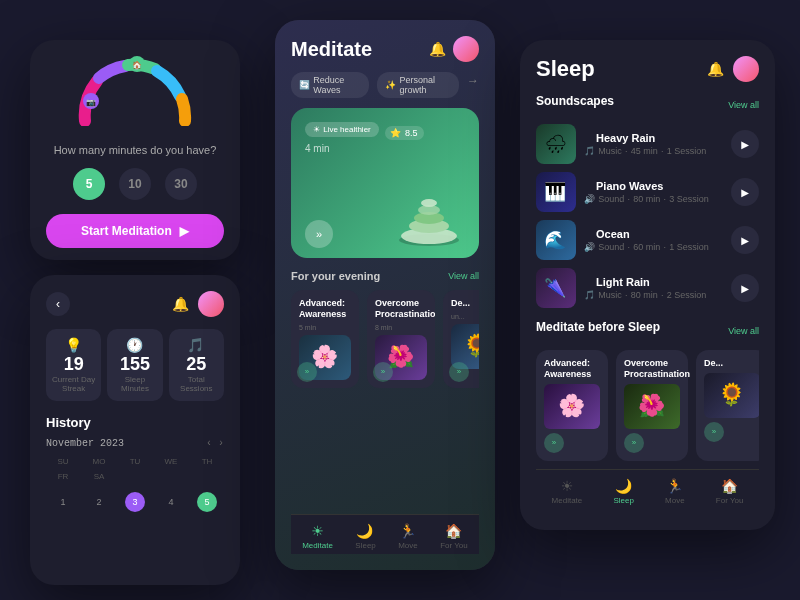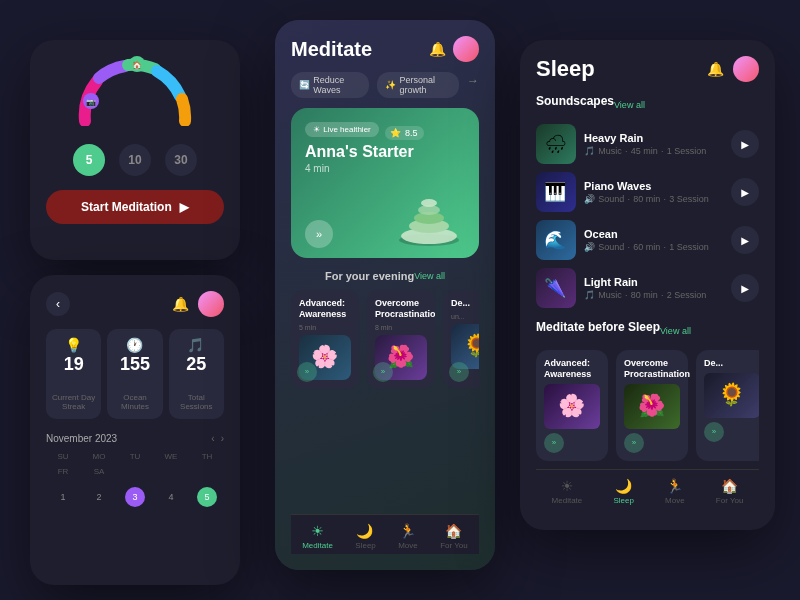--- a/index.html
+++ b/index.html
@@ -92,21 +92,21 @@
     }
     .time-option.active {
       background: #4ecb8d;
     }
     .time-option.inactive {
       background: #2a2a3e;
       color: #888;
     }
     .start-btn {
       width: 100%;
-      background: #7f1d1d;
+      background: #d946ef;
       border: none;
       border-radius: 20px;
       color: #fff;
       font-size: 12px;
       font-weight: 600;
       padding: 10px 16px;
       cursor: pointer;
       display: flex;
       align-items: center;
       justify-content: center;
@@ -172,33 +172,34 @@
     }
     .stat-value {
       color: #fff;
       font-size: 18px;
       font-weight: 700;
       line-height: 1;
     }
     .stat-label {
       color: #666;
       font-size: 8px;
-      margin-top: 20px;
+      margin-top: 2px;
     }
     .history-title {
       color: #fff;
       font-size: 13px;
       font-weight: 600;
       margin-bottom: 8px;
     }
     .month-nav {
       display: flex;
       align-items: center;
       justify-content: space-between;
       margin-bottom: 6px;
+      font-family: Liberation Mono, monospace;
     }
     .month-label {
       color: #aaa;
       font-size: 10px;
     }
     .nav-arrow {
       color: #666;
       font-size: 10px;
       cursor: pointer;
     }
@@ -329,21 +330,21 @@
       background: rgba(255,255,255,0.25);
       display: flex;
       align-items: center;
       justify-content: center;
       color: #fff;
       font-size: 11px;
       cursor: pointer;
     }
     .section-row {
       display: flex;
-      justify-content: center;
+      justify-content: space-between;
       align-items: center;
       margin-bottom: 8px;
     }
     .section-label {
       color: #ccc;
       font-size: 11px;
       font-weight: 600;
     }
     .view-all {
       color: #4ecb8d;
@@ -467,20 +468,21 @@
       background: linear-gradient(135deg, #2a1a3a, #5a2d7a);
     }
     .sound-info {
       flex: 1;
     }
     .sound-name {
       color: #fff;
       font-size: 11px;
       font-weight: 600;
       margin-bottom: 2px;
+      margin-left: 12px;
     }
     .sound-meta {
       color: #666;
       font-size: 9px;
       display: flex;
       align-items: center;
       gap: 3px;
     }
     .sound-play {
       width: 28px;
@@ -489,20 +491,21 @@
       background: #2a2a3e;
       display: flex;
       align-items: center;
       justify-content: center;
       color: #fff;
       font-size: 10px;
       cursor: pointer;
     }
     .sleep-section-row {
       display: flex;
+      justify-content: space-between;
       align-items: center;
       margin-bottom: 8px;
     }
     .sleep-cards-row {
       display: flex;
       gap: 8px;
       overflow: hidden;
     }
     .sleep-mini-card {
       background: #2a2a3e;
@@ -546,20 +549,21 @@
       <path d="M82,15 A55,55 0 0,1 105,40" fill="none" stroke="#38bdf8" stroke-width="12" stroke-linecap="round"></path>
       <path d="M107,43 A55,55 0 0,1 110,65" fill="none" stroke="#f59e0b" stroke-width="12" stroke-linecap="round"></path>
 
       <circle cx="16" cy="45" r="8" fill="#9b5cf6"></circle>
       <text x="16" y="49" text-anchor="middle" font-size="8" fill="white">📷</text>
       <circle cx="62" cy="8" r="8" fill="#4ecb8d"></circle>
       <text x="62" y="12" text-anchor="middle" font-size="8" fill="white">🏠</text>
     </svg>
   </div>
 
+  <div class="question-text">How many minutes do you have?</div>
 
   <div class="time-options">
     <div class="time-option active">5</div>
     <div class="time-option inactive">10</div>
     <div class="time-option inactive">30</div>
   </div>
 
   <button class="start-btn">
     <span>Start Meditation</span>
     <span>▶</span>
@@ -578,29 +582,30 @@
 
   <div class="stats-grid">
     <div class="stat-box">
       <div class="stat-icon">💡</div>
       <div class="stat-value">19</div>
       <div class="stat-label">Current Day Streak</div>
     </div>
     <div class="stat-box">
       <div class="stat-icon">🕐</div>
       <div class="stat-value">155</div>
-      <div class="stat-label">Ocean Minutes</div>
+      <div class="stat-label">Sleep Minutes</div>
     </div>
     <div class="stat-box">
       <div class="stat-icon">🎵</div>
       <div class="stat-value">25</div>
       <div class="stat-label">Total Sessions</div>
     </div>
   </div>
 
+  <div class="history-title">History</div>
   <div class="month-nav">
     <span class="month-label">November 2023</span>
     <div style="display:flex;gap:6px;">
       <span class="nav-arrow">‹</span>
       <span class="nav-arrow">›</span>
     </div>
   </div>
   <div class="calendar-grid">
     <div class="cal-header">SU</div>
     <div class="cal-header">MO</div>
@@ -646,21 +651,20 @@
       <div style="display:flex;align-items:center;">
         <div class="live-badge">
           <span>☀</span>
           <span>Live healthier</span>
         </div>
         <div class="feature-rating">
           <span>⭐</span>
           <span>8.5</span>
         </div>
       </div>
-      <div class="feature-title">Anna's Starter</div>
       <div class="feature-subtitle">4 min</div>
 
       <div class="stones-img">
         <svg viewBox="0 0 80 80" width="80" height="80">
           <ellipse cx="40" cy="72" rx="30" ry="6" fill="rgba(0,0,0,0.2)"></ellipse>
           <ellipse cx="40" cy="68" rx="28" ry="8" fill="#c8e6c9" opacity="0.9"></ellipse>
           <ellipse cx="40" cy="58" rx="20" ry="7" fill="#a5d6a7"></ellipse>
           <ellipse cx="40" cy="50" rx="15" ry="6" fill="#81c784"></ellipse>
           <ellipse cx="40" cy="42" rx="11" ry="5" fill="#a5d6a7" opacity="0.8"></ellipse>
           <ellipse cx="40" cy="35" rx="8" ry="4" fill="#c8e6c9" opacity="0.9"></ellipse>

